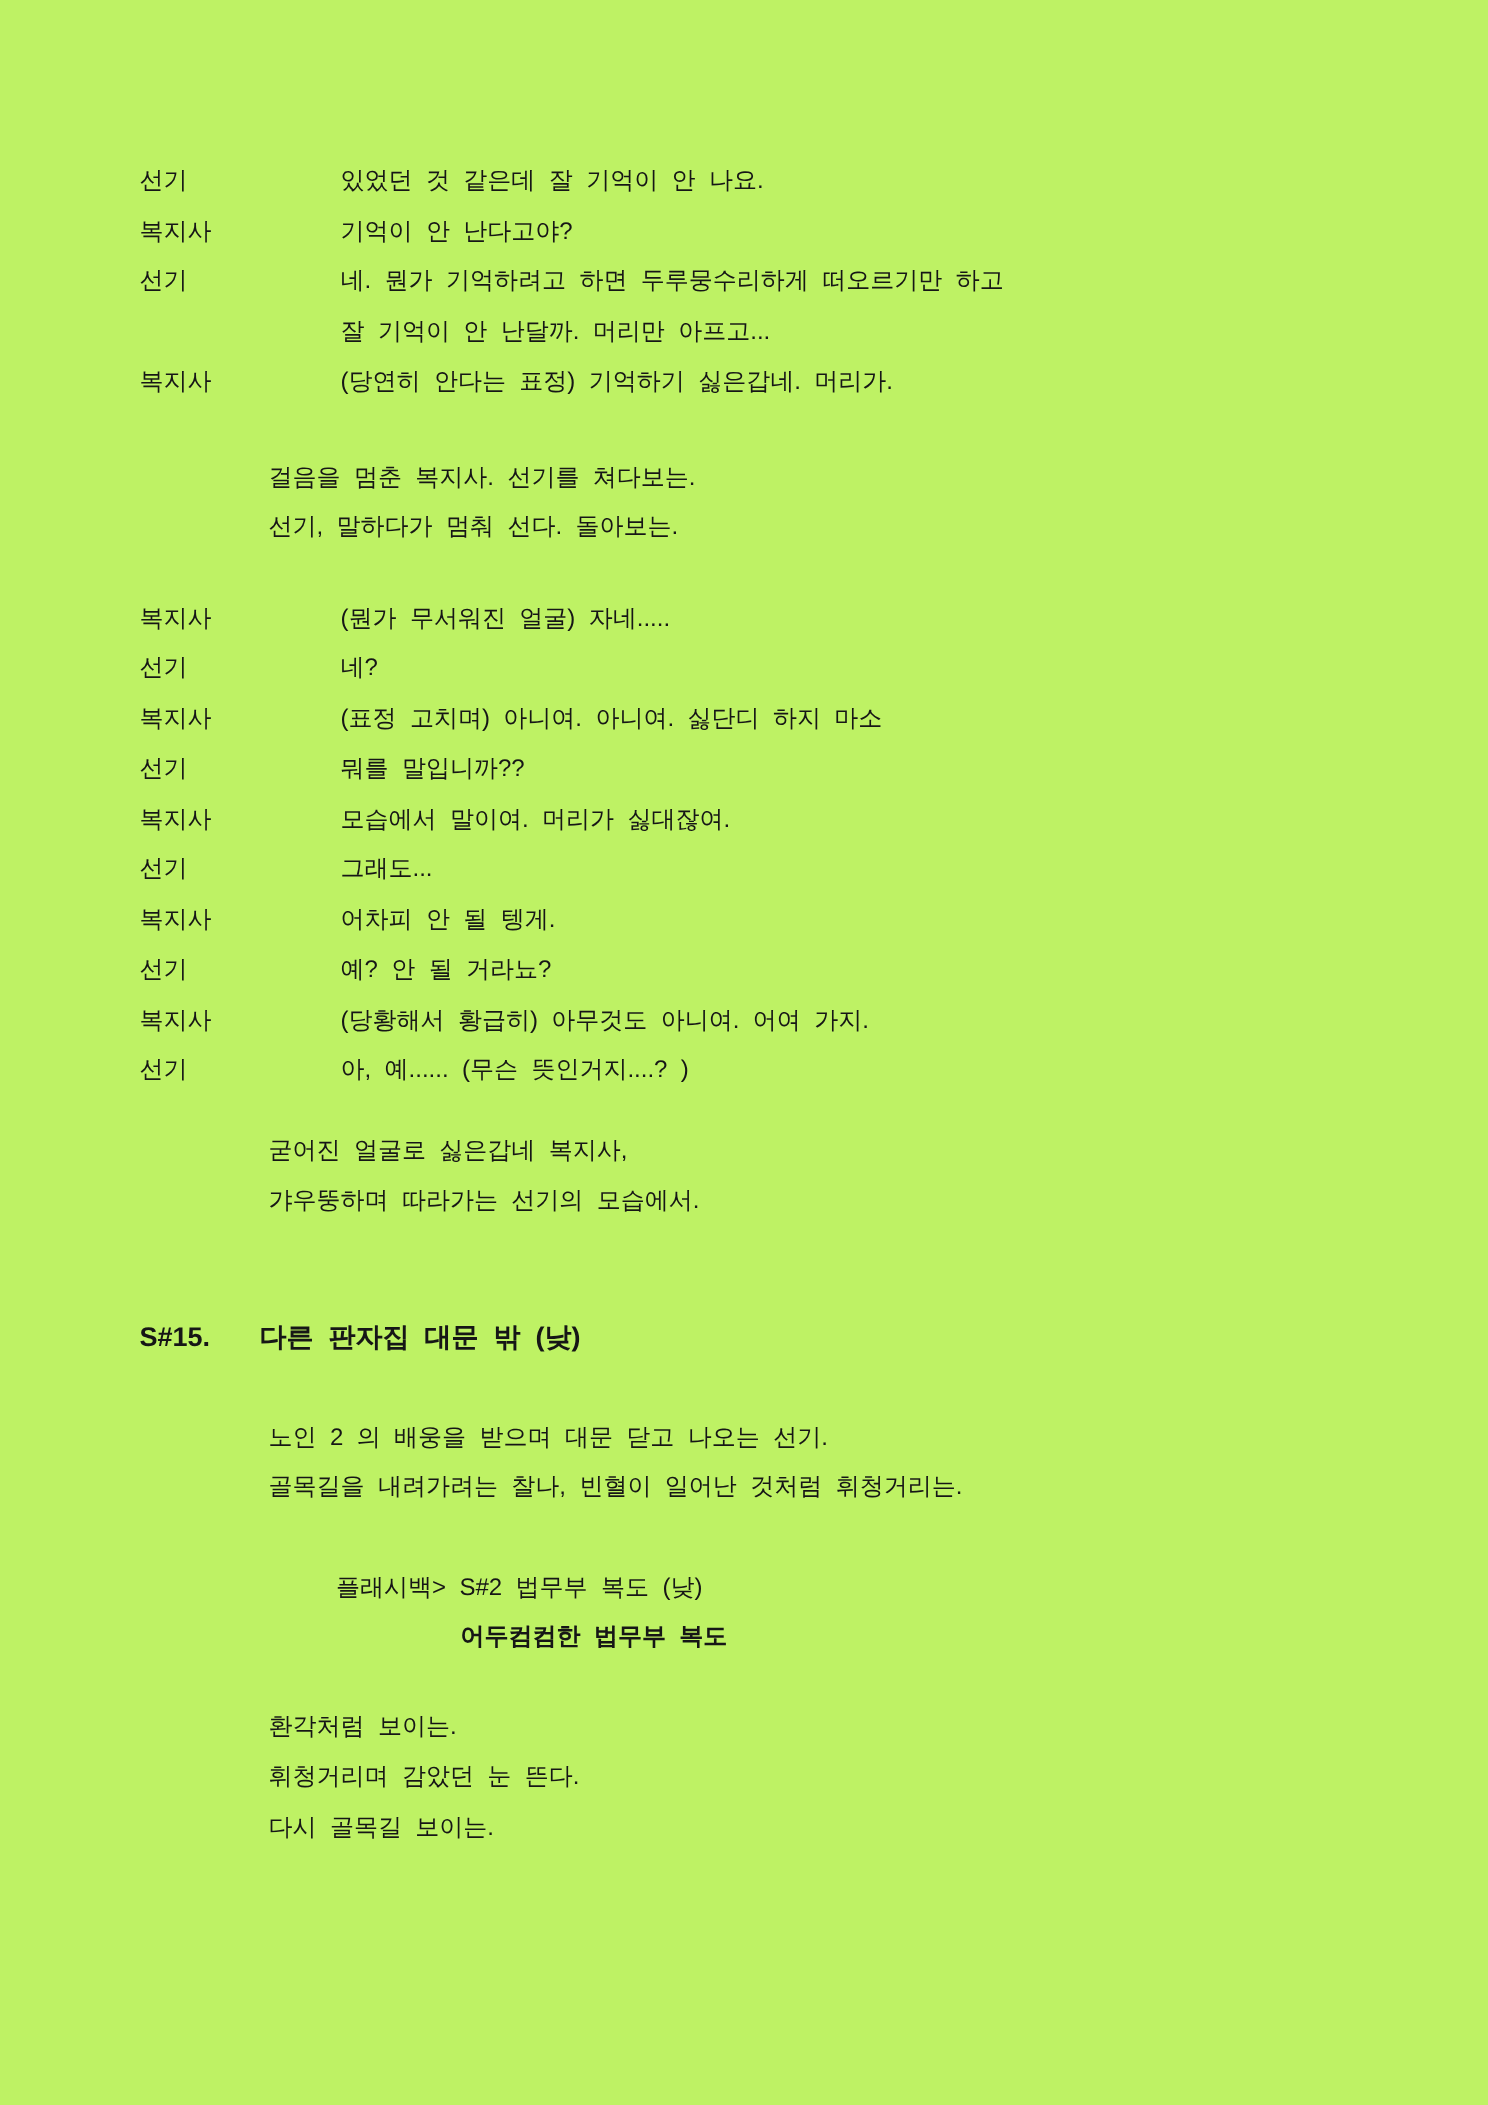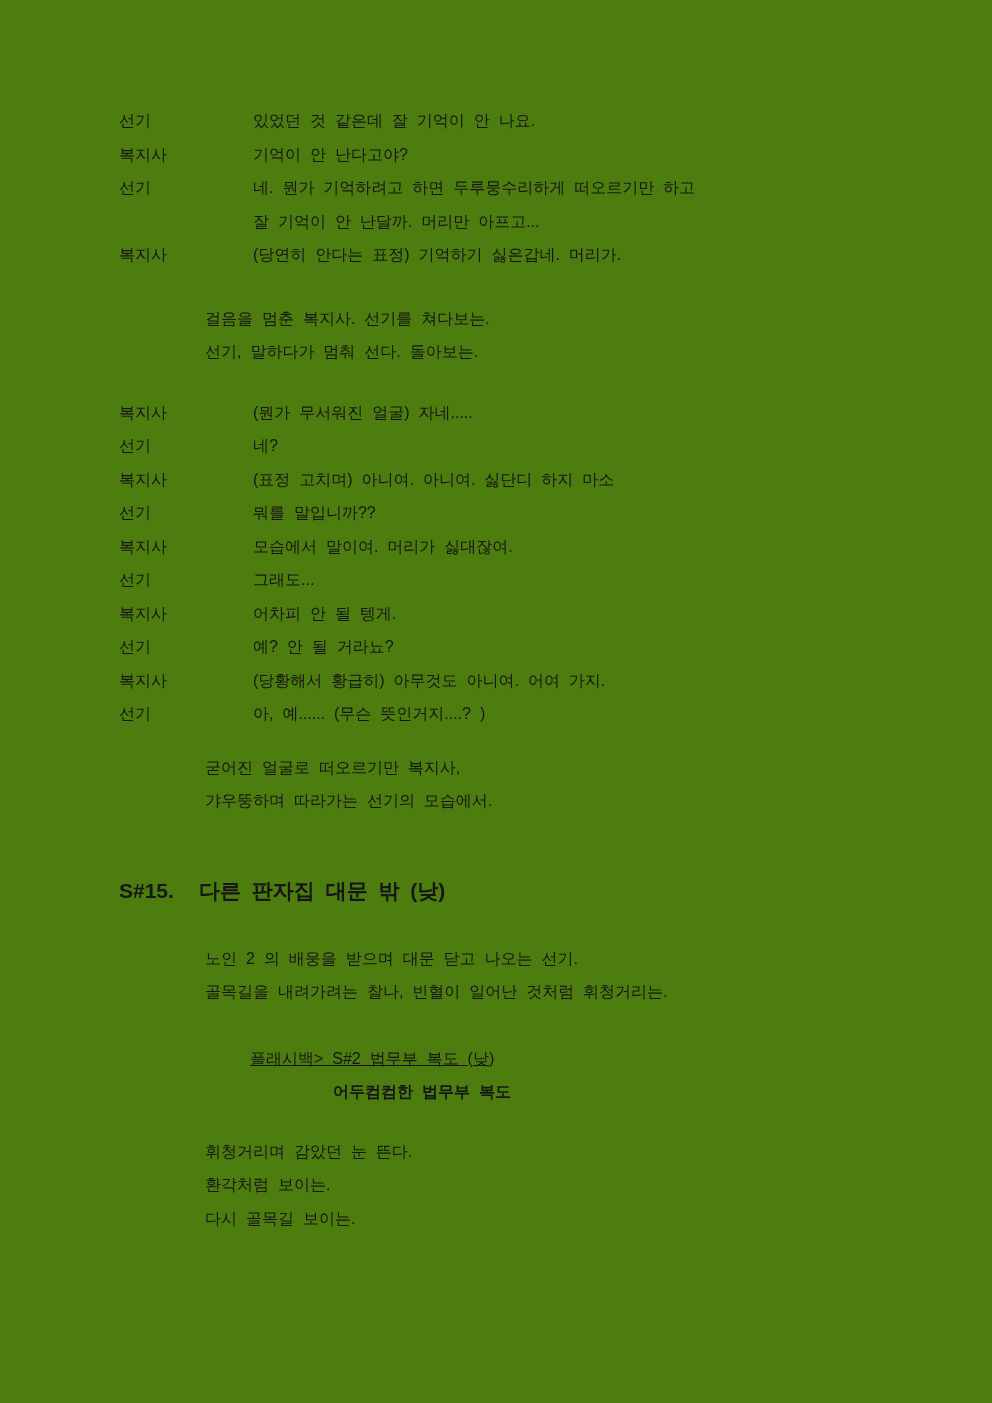--- a/index.html
+++ b/index.html
@@ -4,56 +4,56 @@
 <style>
   html, body {
     margin: 0;
     padding: 0;
     background: #ffffff;
   }
   .page {
     position: relative;
     width: 992px;
     height: 1403px;
-    background: #4d7c0f;
+    background: #bef264;
     color: #161616;
     font-family: "Liberation Sans", "DejaVu Sans", sans-serif;
     font-size: 16px;
     line-height: 33.5px;
     word-spacing: 4.5px;
     box-sizing: border-box;
-    padding: 104px 60px 0 119px;
+    padding: 104px 60px 0 93px;
     overflow: hidden;
   }
   .dlg-row {
     display: flex;
     align-items: flex-start;
   }
   .speaker {
     width: 134px;
     flex-shrink: 0;
   }
   .dlg-text {
     flex: 1;
   }
   .action-line {
     padding-left: 86px;
   }
   .scene-heading {
     display: flex;
     font-weight: bold;
-    font-size: 21px;
+    font-size: 18px;
     line-height: 36px;
     word-spacing: 5px;
   }
   .scene-num {
     width: 80px;
     flex-shrink: 0;
   }
-  .flashback-line-1 { padding-left: 131px; text-decoration: underline; }
+  .flashback-line-1 { padding-left: 131px; }
   .flashback-line-2 { padding-left: 214px; font-weight: bold; }
   .sp-30 { height: 30px; }
   .sp-27 { height: 27px; }
   .sp-20 { height: 20px; }
   .sp-55 { height: 55px; }
   .sp-33 { height: 33px; }
   .sp-26 { height: 26px; }
 </style>
 </head>
 <body>
@@ -131,21 +131,21 @@
     </div>
     <div class="dlg-row">
       <span class="speaker">선기</span>
       <span class="dlg-text">아, 예...... (무슨 뜻인거지....? )</span>
     </div>
   </div>
 
   <div class="sp-20"></div>
 
   <div>
-    <div class="action-line">굳어진 얼굴로 떠오르기만 복지사,</div>
+    <div class="action-line">굳어진 얼굴로 싫은갑네 복지사,</div>
     <div class="action-line">갸우뚱하며 따라가는 선기의 모습에서.</div>
   </div>
 
   <div class="sp-55"></div>
 
   <div class="scene-heading">
     <span class="scene-num">S#15.</span>
     <span>다른 판자집 대문 밖 (낮)</span>
   </div>
 
@@ -159,18 +159,18 @@
   <div class="sp-33"></div>
 
   <div>
     <div class="flashback-line-1">플래시백&gt; S#2 법무부 복도 (낮)</div>
     <div class="flashback-line-2">어두컴컴한 법무부 복도</div>
   </div>
 
   <div class="sp-26"></div>
 
   <div>
+    <div class="action-line">환각처럼 보이는.</div>
     <div class="action-line">휘청거리며 감았던 눈 뜬다.</div>
-    <div class="action-line">환각처럼 보이는.</div>
     <div class="action-line">다시 골목길 보이는.</div>
   </div>
 
 </div>
 
 </body></html>

